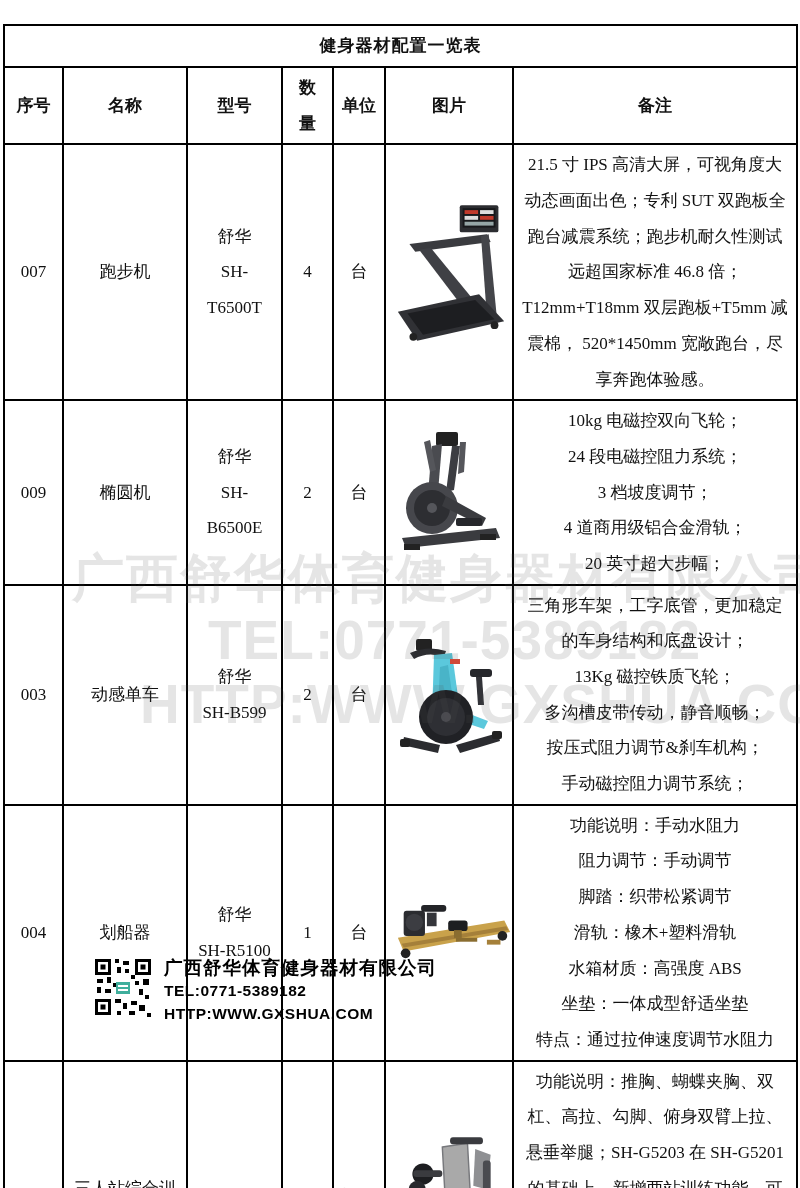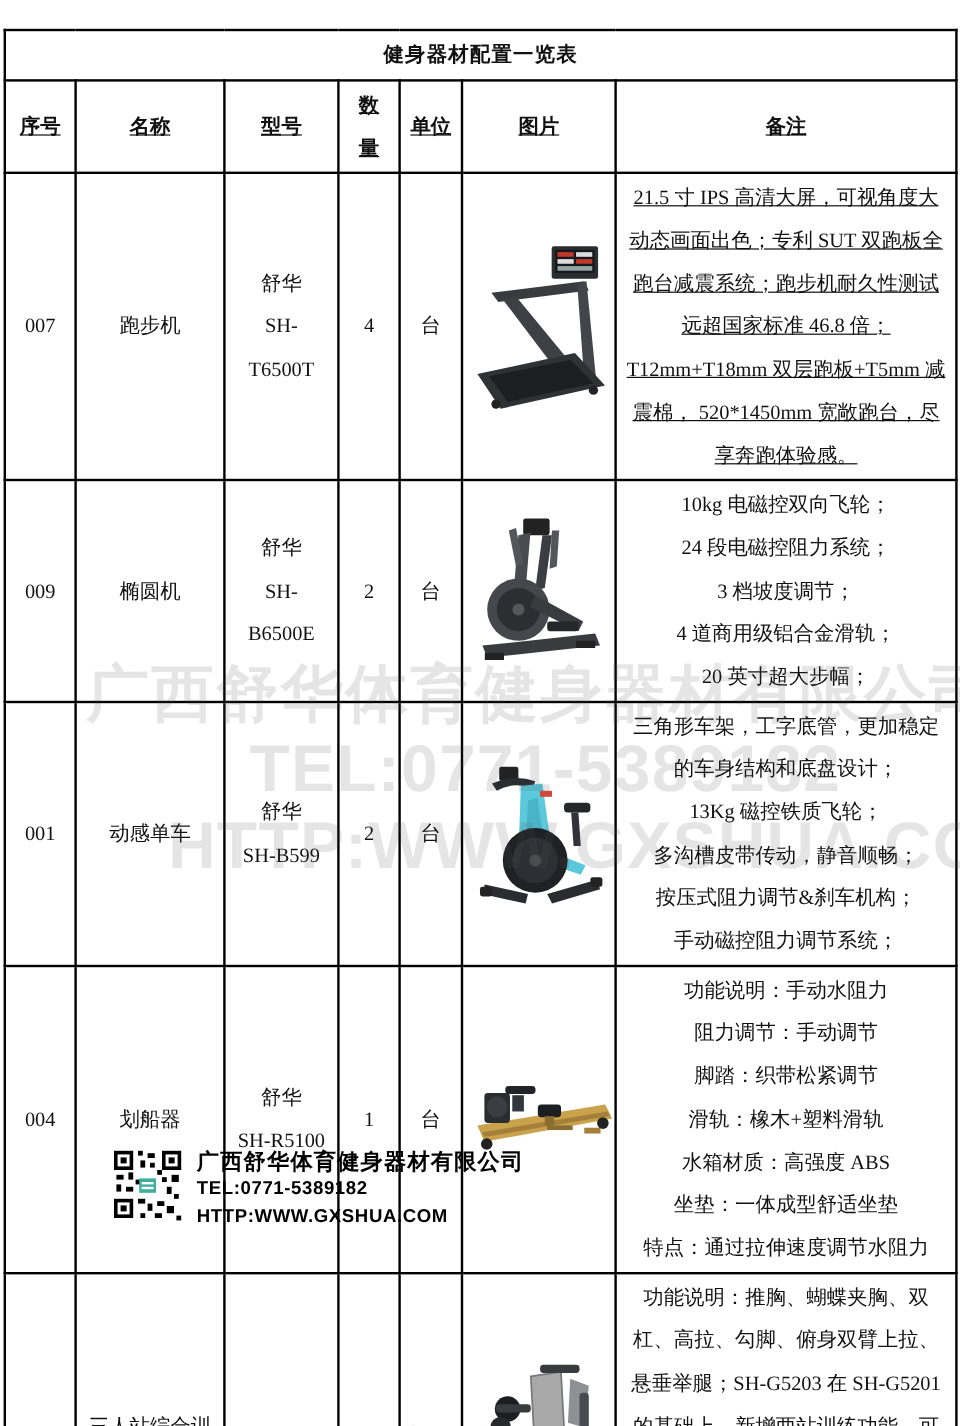--- a/index.html
+++ b/index.html
@@ -20,28 +20,27 @@
     padding:2px 8px;overflow:hidden;
   }
   td.title-cell{
     height:36px;font-size:23px;font-weight:bold;line-height:1.2;
     font-family:"Liberation Sans","DejaVu Sans",sans-serif;
     letter-spacing:1px;
   }
   td.head-cell{
     height:33px;font-size:17px;font-weight:bold;line-height:1.2;
     font-family:"Liberation Sans","DejaVu Sans",sans-serif;
-    text-decoration:underline;
   }
   td.model-cell{white-space:pre-line;font-family:Liberation Serif, serif;}
   td.remark-cell{
     text-align:left;font-size:15.5px;line-height:1.72;
     white-space:pre-line;padding:4px 10px;
   }
-  td.remark-tight{line-height:1.47;text-decoration:underline;}
+  td.remark-tight{line-height:1.47;}
   td.pic-cell{padding:2px;}
   .r1{height:159px}.r2{height:140px}.r3{height:160px}
   .r4{height:186px}.r5{height:186px}
 
   
   .wm{
     position:absolute;z-index:5;pointer-events:none;
     font-family:"Liberation Sans","DejaVu Sans",sans-serif;
     font-weight:bold;color:rgba(80,80,80,0.15);white-space:nowrap;
   }
@@ -146,21 +145,21 @@
           </svg>
         </td>
         <td class="remark-cell">10kg 电磁控双向飞轮；
 24 段电磁控阻力系统；
 3 档坡度调节；
 4 道商用级铝合金滑轨；
 20 英寸超大步幅；</td>
       </tr>
 
       <tr class="r3">
-        <td>001</td>
+        <td>003</td>
         <td>动感单车</td>
         <td class="model-cell">舒华
 SH-B599</td>
         <td>2</td>
         <td>台</td>
         <td class="pic-cell">
           <svg width="112" height="136" viewBox="0 0 112 136">
             <rect x="22" y="12" width="16" height="12" rx="2" fill="#222"></rect>
             <path d="M16 26 Q34 18 52 24 L50 30 Q34 24 20 32 Z" fill="#2c2d31"></path>
             <polygon points="40,28 58,26 66,84 38,88" fill="#5bc8dc"></polygon>

